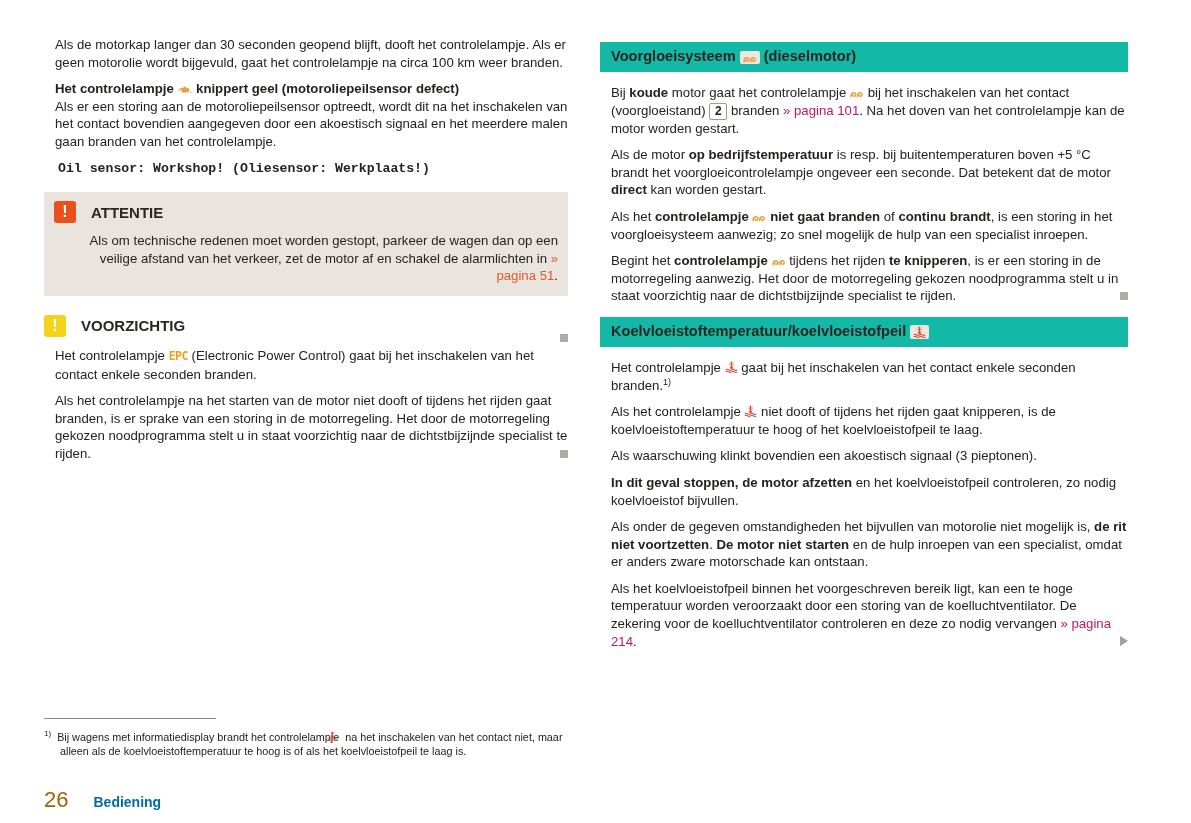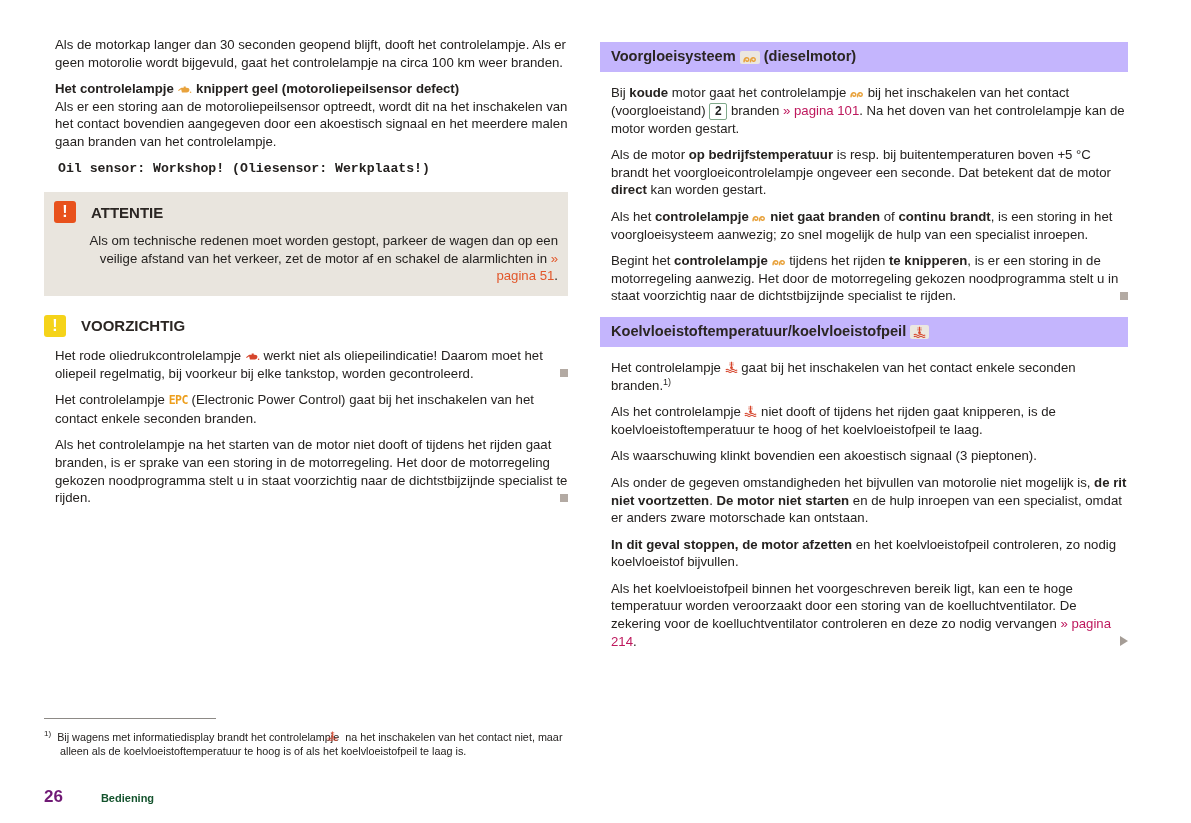--- a/index.html
+++ b/index.html
@@ -15,21 +15,21 @@
   .b{font-weight:bold;}
   .tight{margin-bottom:0;}
   .mt0{margin-top:0;}
   .indent{margin-left:14px;font-family:Liberation Mono, monospace;}
   .sup{vertical-align:super;font-size:9px;line-height:0;}
   .link-green{color:#be185d;}
   .link-orange{color:#e2572b;}
   .epc-text{color:#ed9f1e;font-weight:bold;font-family:"DejaVu Sans Mono",monospace;font-size:11.5px;letter-spacing:-0.5px;}
   .epc-chip{background:#ebe7e0;color:#ed9f1e;font-weight:bold;border-radius:2px;padding:0 3px;font-family:"DejaVu Sans Mono",monospace;font-size:12px;letter-spacing:-0.5px;}
   .sec-header{
-    background:#c4b5fd;color:#2b2623;font-weight:bold;font-size:14.6px;
+    background:#14b8a6;color:#2b2623;font-weight:bold;font-size:14.6px;
     padding:5px 10px 6px 11px;line-height:19px;margin:0 0 12px 0;
   }
   .chip{background:#ebe7e0;border-radius:2px;padding:1px 3px;display:inline-block;line-height:10px;vertical-align:-1px;}
   .inline-icon{display:inline-block;vertical-align:-1px;line-height:0;}
   .ic-oil-can-yellow{color:#e8a23c;}
   .ic-oil-can-red{color:#d6452c;}
   .ic-glow-plug{color:#e8a23c;}
   .ic-coolant{color:#d6452c;}
   .warn-title{display:flex;align-items:center;gap:15px;font-weight:bold;font-size:15px;color:#2b2623;}
   .warn-box{
@@ -57,22 +57,22 @@
   }
   .gap-epc{margin-top:23px;}
   .gap-coolant{margin-top:12px;}
   .mt-hdr{margin-top:6px;}
   .footnote{position:absolute;left:44px;top:718px;width:524px;}
   .footnote-rule{width:172px;border-top:1.5px solid #8d8a86;margin-bottom:8px;}
   .footnote-text{font-size:10.8px;line-height:14.5px;padding-left:16px;text-indent:-16px;}
   .footnote-text .fn-marker{font-size:8px;vertical-align:super;}
   .footnote-text .inline-icon svg{transform:scale(0.85);}
   .footer{position:absolute;left:44px;top:787px;display:flex;align-items:baseline;}
-  .page-num{font-weight:bold;font-size:17px;color:#701a75;}
-  .chapter{font-weight:bold;font-size:11px;margin-left:38px;color:#14532d;}
+  .page-num{font-weight:normal;font-size:22px;color:#a16207;}
+  .chapter{font-weight:bold;font-size:14px;margin-left:25px;color:#0369a1;}
 </style>
 </head>
 <body>
 
 <div class="col col-left">
   <p><span>Als de motorkap langer dan 30 seconden geopend blijft, dooft het controlelampje. Als er geen motorolie wordt bijgevuld, gaat het controlelampje na circa 100 km weer branden.</span></p>
   <p class="tight"><span class="b">Het controlelampje </span><span class="inline-icon ic-oil-can-yellow"><svg width="15" height="10" viewBox="0 0 17 11">
           <path fill="currentColor" d="M5.2 4.1 L7.6 4.1 L7.6 2.6 L9.9 2.6 L9.9 4.1 L11.1 4.1 C13 4.1 14.1 5.1 14.1 6.4 C14.1 8.1 12.8 9.6 11 9.6 L5.6 9.6 L4.7 5.9 L1.9 7.8 L1.2 6.9 L4.4 4.5 Z"></path>
           <circle fill="currentColor" cx="15.4" cy="9.2" r="0.9"></circle>
         </svg></span><span class="b"> knippert geel (motoroliepeilsensor defect)</span></p>
@@ -85,24 +85,21 @@
       <span>ATTENTIE</span>
     </div>
     <p class="warn-body"><span>Als om technische redenen moet worden gestopt, parkeer de wagen dan op een veilige afstand van het verkeer, zet de motor af en schakel de alarmlichten in </span><span class="link-orange">» pagina 51</span><span>.</span></p>
   </div>
 
   <div class="warn-title caution-title">
     <span class="warn-box caut">!</span>
     <span>VOORZICHTIG</span>
   </div>
   <p class="caution-body">
-    <span class="end-marker"></span><span><span>Het rode oliedrukcontrolelampje </span><span class="inline-icon ic-oil-can-red"><svg width="15" height="10" viewBox="0 0 17 11">
-            <path fill="currentColor" d="M5.2 4.1 L7.6 4.1 L7.6 2.6 L9.9 2.6 L9.9 4.1 L11.1 4.1 C13 4.1 14.1 5.1 14.1 6.4 C14.1 8.1 12.8 9.6 11 9.6 L5.6 9.6 L4.7 5.9 L1.9 7.8 L1.2 6.9 L4.4 4.5 Z"></path>
-            <circle fill="currentColor" cx="15.4" cy="9.2" r="0.9"></circle>
-          </svg></span><span> werkt niet als oliepeilindicatie! Daarom moet het oliepeil regelmatig, bij voorkeur bij elke tankstop, worden gecontroleerd.</span></span>
+    <span class="end-marker"></span>
   </p>
 
   <p><span>Het controlelampje </span><span class="epc-text">EPC</span><span> (Electronic Power Control) gaat bij het inschakelen van het contact enkele seconden branden.</span></p>
   <p class="rel">
     <span class="end-marker"></span><span><span>Als het controlelampje na het starten van de motor niet dooft of tijdens het rijden gaat branden, is er sprake van een storing in de motorregeling. Het door de motorregeling gekozen noodprogramma stelt u in staat voorzichtig naar de dichtstbijzijnde specialist te rijden.</span></span>
   </p>
 </div>
 
 <div class="col col-right">
   <div class="sec-header mt-hdr"><span>Voorgloeisysteem </span><span class="chip"><span class="inline-icon ic-glow-plug"><svg width="14" height="9" viewBox="0 0 16 10">
@@ -142,22 +139,22 @@
   <p><span>Als het controlelampje </span><span class="inline-icon ic-coolant"><svg width="13" height="12" viewBox="0 0 14 13">
           <g stroke="currentColor" fill="none" stroke-width="1.1">
             <path d="M7 0.8 L7 6.2"></path>
             <path d="M4.9 2.2 L6 2.2 M4.9 4.2 L6 4.2 M8 2.2 L9.1 2.2 M8 4.2 L9.1 4.2"></path>
             <circle cx="7" cy="7.2" r="1.5" fill="currentColor" stroke="none"></circle>
             <path d="M0.8 9.6 Q2.3 8.4 3.9 9.6 T7 9.6 T10.1 9.6 T13.2 9.6"></path>
             <path d="M0.8 11.8 Q2.3 10.6 3.9 11.8 T7 11.8 T10.1 11.8 T13.2 11.8"></path>
           </g>
         </svg></span><span> niet dooft of tijdens het rijden gaat knipperen, is de koelvloeistoftemperatuur te hoog of het koelvloeistofpeil te laag.</span></p>
   <p><span>Als waarschuwing klinkt bovendien een akoestisch signaal (3 pieptonen).</span></p>
+  <p><span class="b">In dit geval stoppen, de motor afzetten</span><span> en het koelvloeistofpeil controleren, zo nodig koelvloeistof bijvullen.</span></p>
   <p><span>Als onder de gegeven omstandigheden het bijvullen van motorolie niet mogelijk is, </span><span class="b">de rit niet voortzetten</span><span>. </span><span class="b">De motor niet starten</span><span> en de hulp inroepen van een specialist, omdat er anders zware motorschade kan ontstaan.</span></p>
-  <p><span class="b">In dit geval stoppen, de motor afzetten</span><span> en het koelvloeistofpeil controleren, zo nodig koelvloeistof bijvullen.</span></p>
   <p class="rel">
     <span class="arrow-marker"></span><span><span>Als het koelvloeistofpeil binnen het voorgeschreven bereik ligt, kan een te hoge temperatuur worden veroorzaakt door een storing van de koelluchtventilator. De zekering voor de koelluchtventilator controleren en deze zo nodig vervangen </span><span class="link-green">» pagina 214</span><span>.</span></span>
   </p>
 </div>
 
 <div class="footnote">
   <div class="footnote-rule"></div>
   <div class="footnote-text"><span class="fn-marker">1)</span>&nbsp;&nbsp;<span><span>Bij wagens met informatiedisplay brandt het controlelampje </span><span class="inline-icon ic-coolant"><svg width="13" height="12" viewBox="0 0 14 13">
             <g stroke="currentColor" fill="none" stroke-width="1.1">
               <path d="M7 0.8 L7 6.2"></path>

